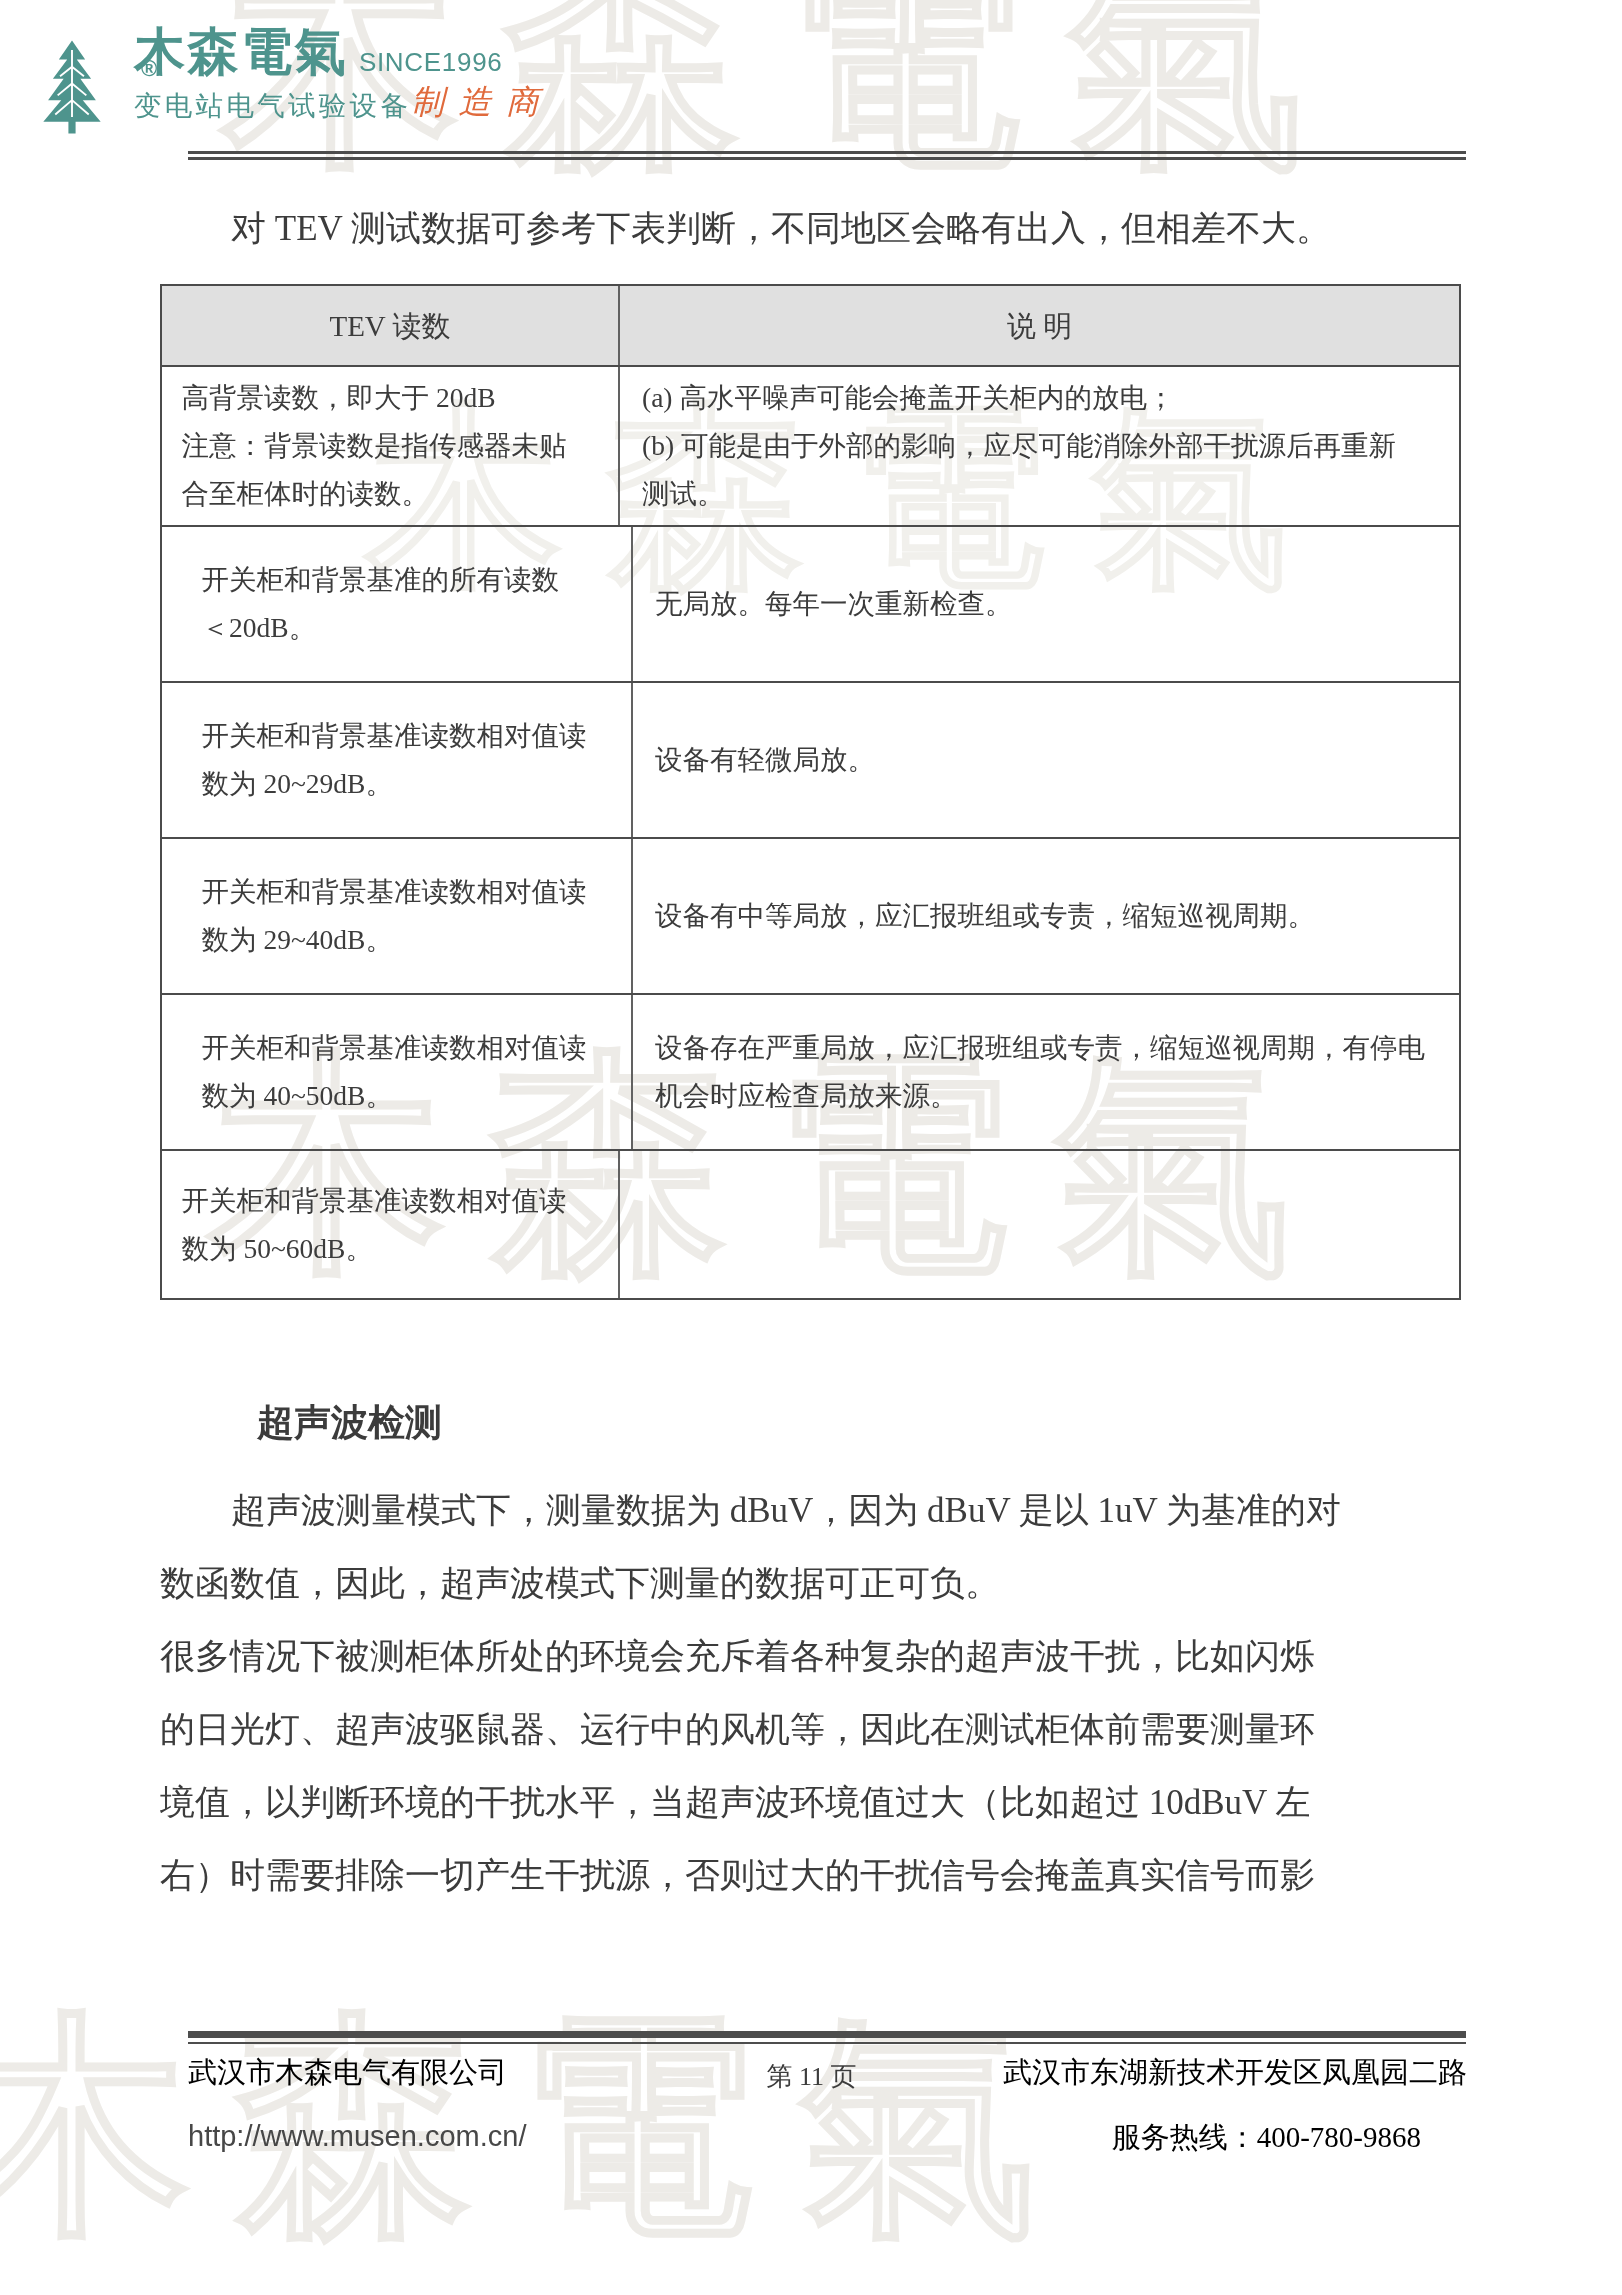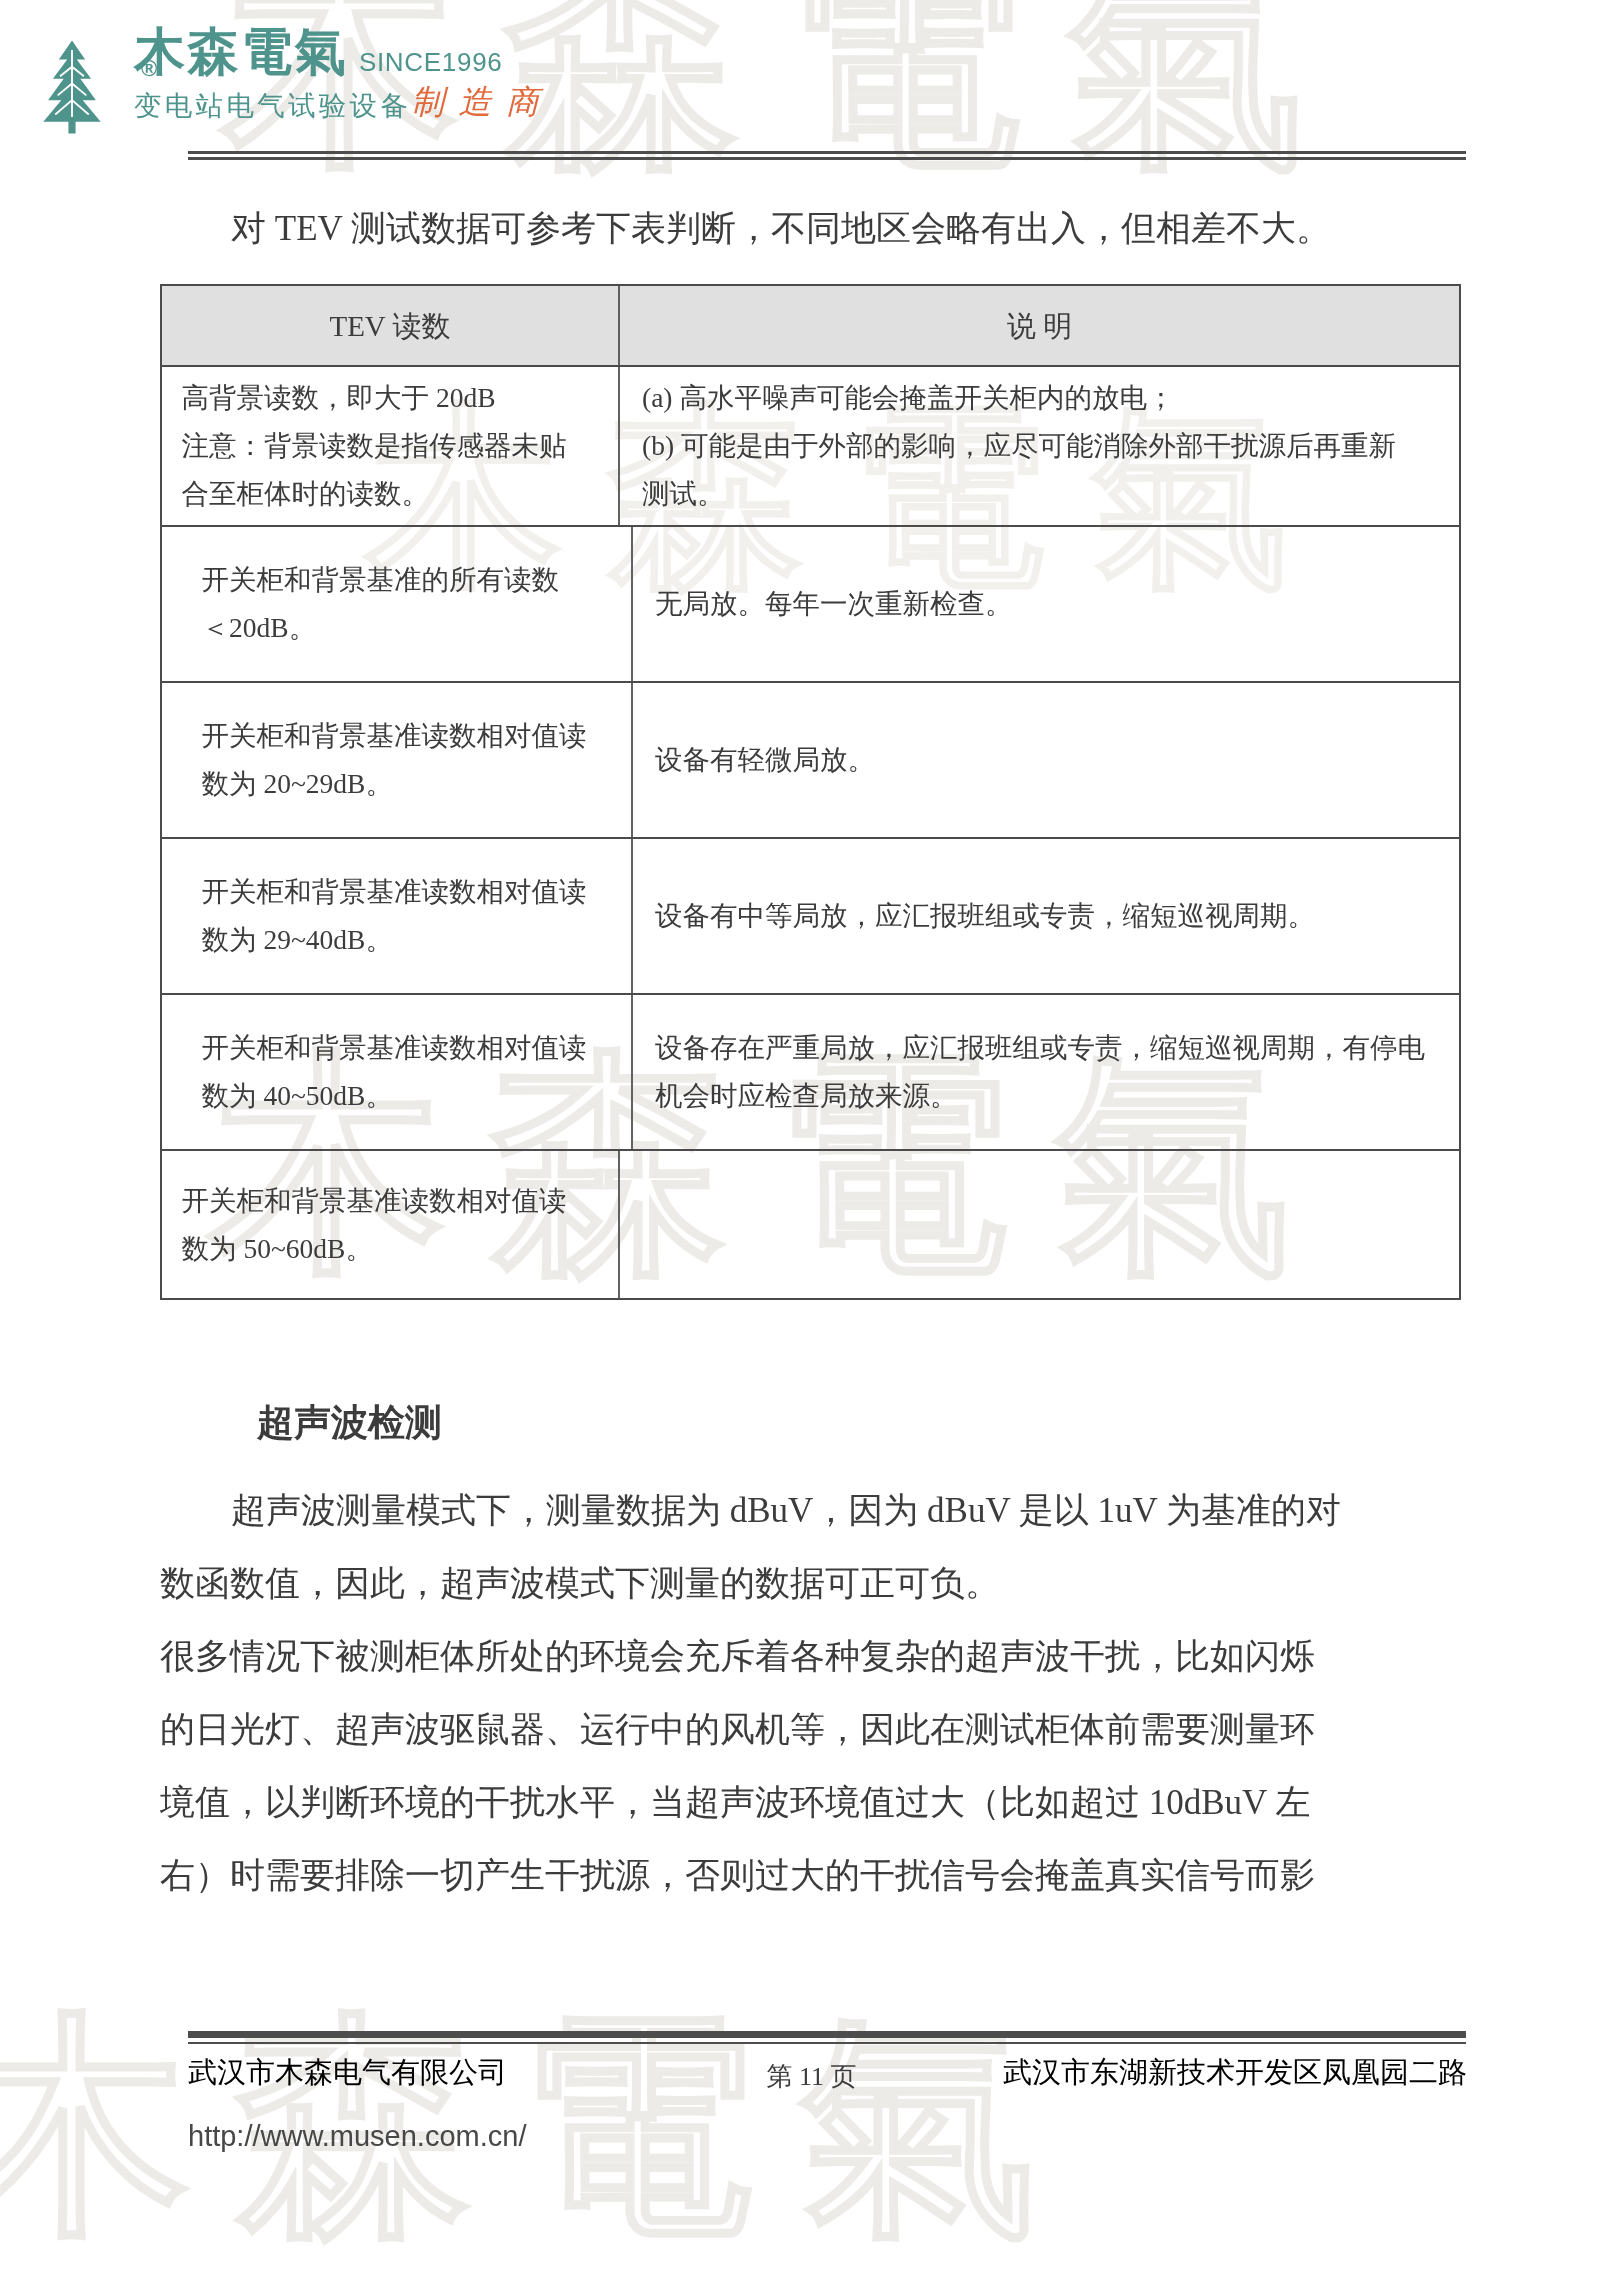--- a/index.html
+++ b/index.html
@@ -191,17 +191,18 @@
 
   <div class="rule-bottom"></div>
   <div class="footer">
     <div class="f-left">
       <div class="f-line">武汉市木森电气有限公司</div>
       <div class="f-url">http://www.musen.com.cn/</div>
     </div>
     <div class="f-center">第 11 页</div>
     <div class="f-right">
       <div class="f-line">武汉市东湖新技术开发区凤凰园二路</div>
+      <div class="f-line f-hotline">服务热线：400-780-9868</div>
     </div>
   </div>
 
 </div>
 
 
 </body></html>

